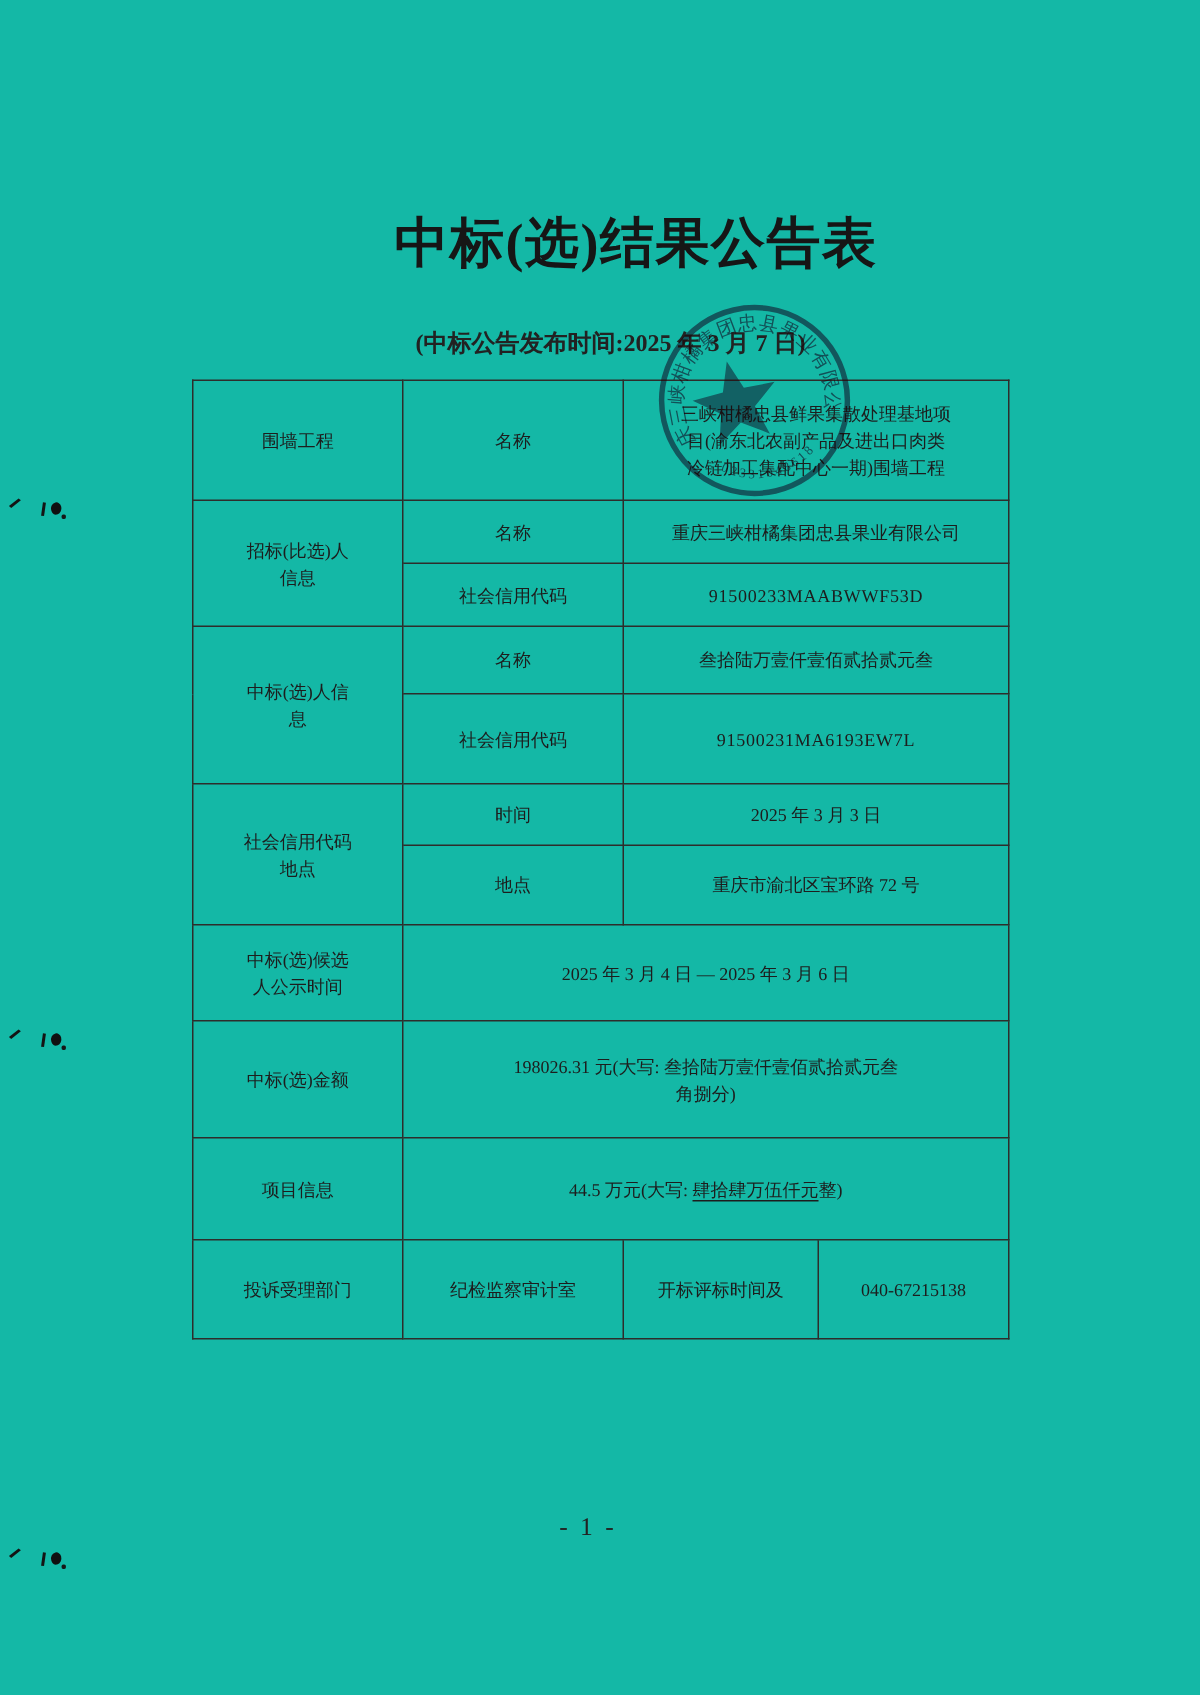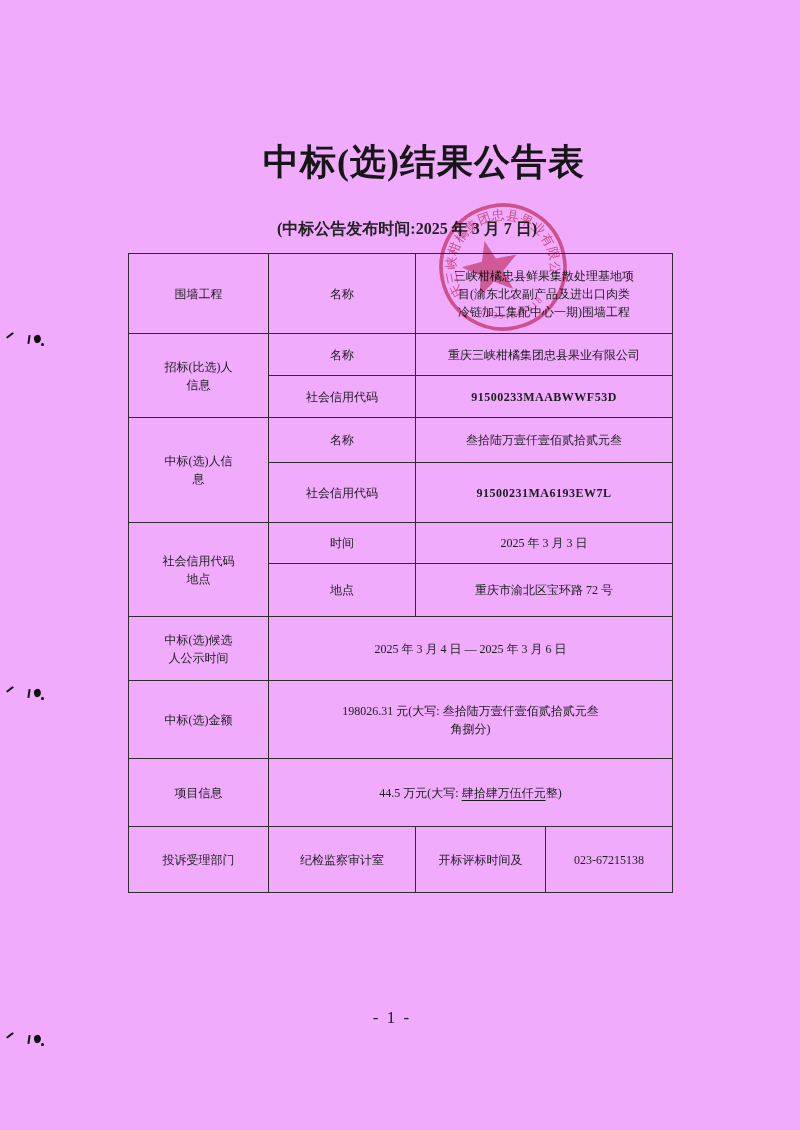--- a/index.html
+++ b/index.html
@@ -1,18 +1,18 @@
 <!DOCTYPE html>
 <html><head>
 <meta charset="utf-8">
 <style>
   html,body{margin:0;padding:0;background:#e8e8e6;}
   .sheet{
     position:relative;width:800px;height:1130px;margin:0 auto;
-    background:#f0abfc;overflow:hidden;
+    background:#14b8a6;overflow:hidden;
     font-family:"Liberation Serif","DejaVu Serif",serif;
     color:#1c1c1c;
   }
   .title{
     position:absolute;top:138px;left:0;width:100%;
     text-align:center;transform:translateX(24px);
     font-size:36px;font-weight:700;letter-spacing:1px;color:#161616;
   }
   .subtitle{
     position:absolute;top:219px;left:0;width:100%;
@@ -24,21 +24,21 @@
     border-collapse:collapse;table-layout:fixed;
   }
   table.main td{
     border:1.6px solid #2e2d2b;
     vertical-align:middle;text-align:center;
     font-size:12px;line-height:1.5;color:#1d1d1d;
     white-space:pre-line;padding:2px 3px;overflow:hidden;
   }
   td.pad{text-align:left;padding-left:14px;padding-right:8px;font-family:Liberation Serif, serif;}
   td.projcell{text-align:left;padding-left:5px;padding-right:3px;line-height:1.55;}
-  td.code{font-size:18px;letter-spacing:.5px;font-weight:bold;}
+  td.code{font-size:18px;letter-spacing:.5px;}
   .u{text-decoration:underline;text-underline-offset:3px;}
   .pageno{
     position:absolute;top:1008px;left:0;width:100%;
     text-align:center;transform:translateX(-8px);
     font-size:17px;letter-spacing:2px;color:#222;
   }
   
   .stamp{
     position:absolute;left:436px;top:200px;width:134px;height:134px;
     transform:rotate(-13deg);
@@ -116,21 +116,21 @@
 角捌分)</td>
     </tr>
     <tr style="height:68px">
       <td>项目信息</td>
       <td colspan="3" class="pad"><span>44.5 万元(大写: </span><span class="u">肆拾肆万伍仟元</span><span>整)</span></td>
     </tr>
     <tr style="height:66px">
       <td>投诉受理部门</td>
       <td>纪检监察审计室</td>
       <td>开标评标时间及</td>
-      <td>023-67215138</td>
+      <td>040-67215138</td>
     </tr>
   </tbody>
     </table>
 
   <svg class="stamp" viewBox="0 0 132 132">
     <defs>
       <path id="arcTop" d="M 23.4,85.9 A 47,47 0 1 1 108.6,85.9" fill="none"></path>
       <path id="arcBottom" d="M 17.2,80.9 A 51,51 0 0 0 114.8,80.9" fill="none"></path>
     </defs>
     <circle cx="66" cy="66" r="61" fill="none" stroke="#cf4a66" stroke-width="3.6" stroke-opacity="0.85"></circle>

